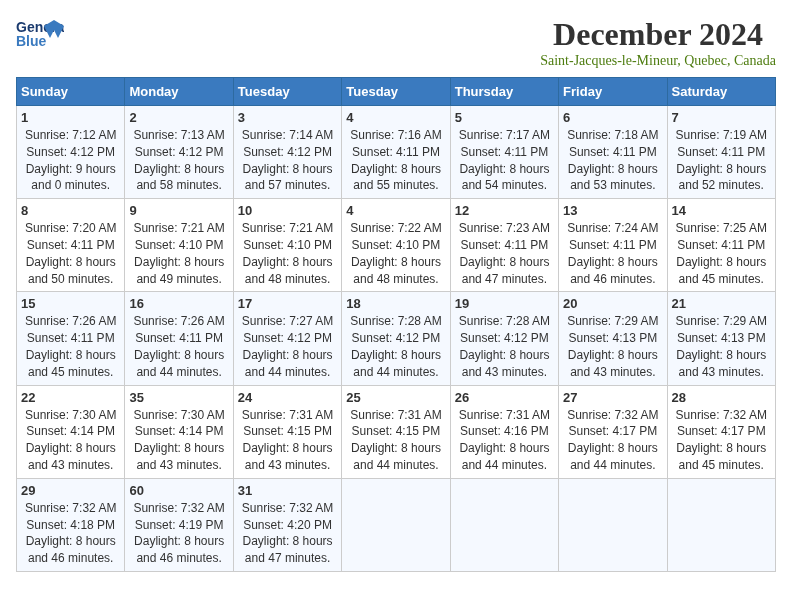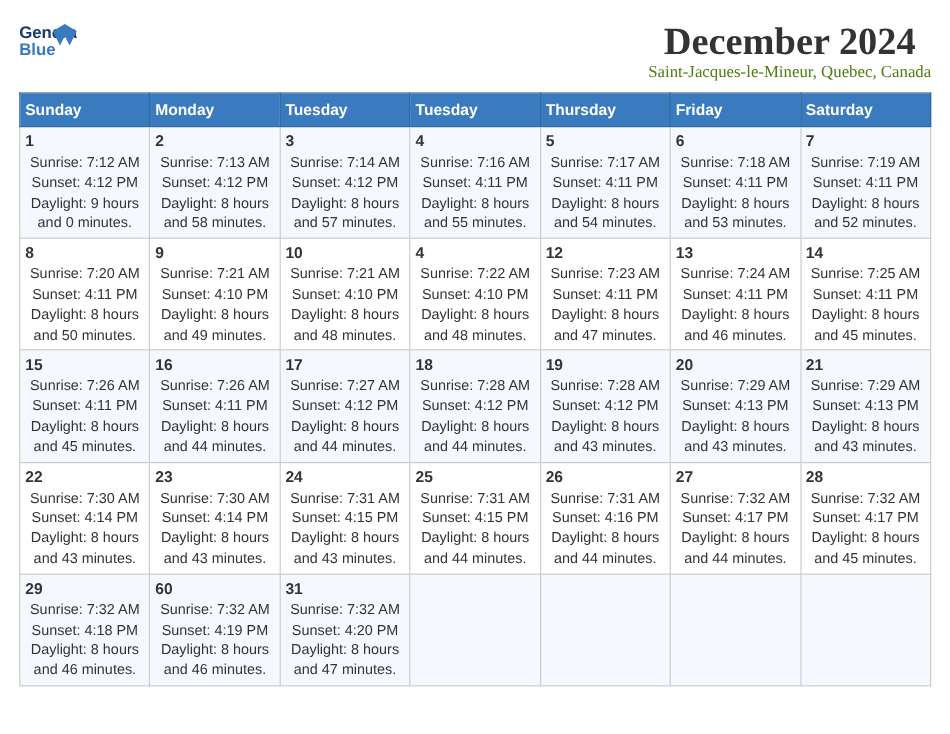--- a/index.html
+++ b/index.html
@@ -293,21 +293,21 @@
       <tr>
         <td>
           <span class="day-num">22</span>
           <div class="day-info">
             Sunrise: 7:30 AM<br>
             Sunset: 4:14 PM<br>
             Daylight: 8 hours and 43 minutes.
           </div>
         </td>
         <td>
-          <span class="day-num">23</span>
+          <span class="day-num">35</span>
           <div class="day-info">
             Sunrise: 7:30 AM<br>
             Sunset: 4:14 PM<br>
             Daylight: 8 hours and 43 minutes.
           </div>
         </td>
         <td>
           <span class="day-num">24</span>
           <div class="day-info">
             Sunrise: 7:31 AM<br>

